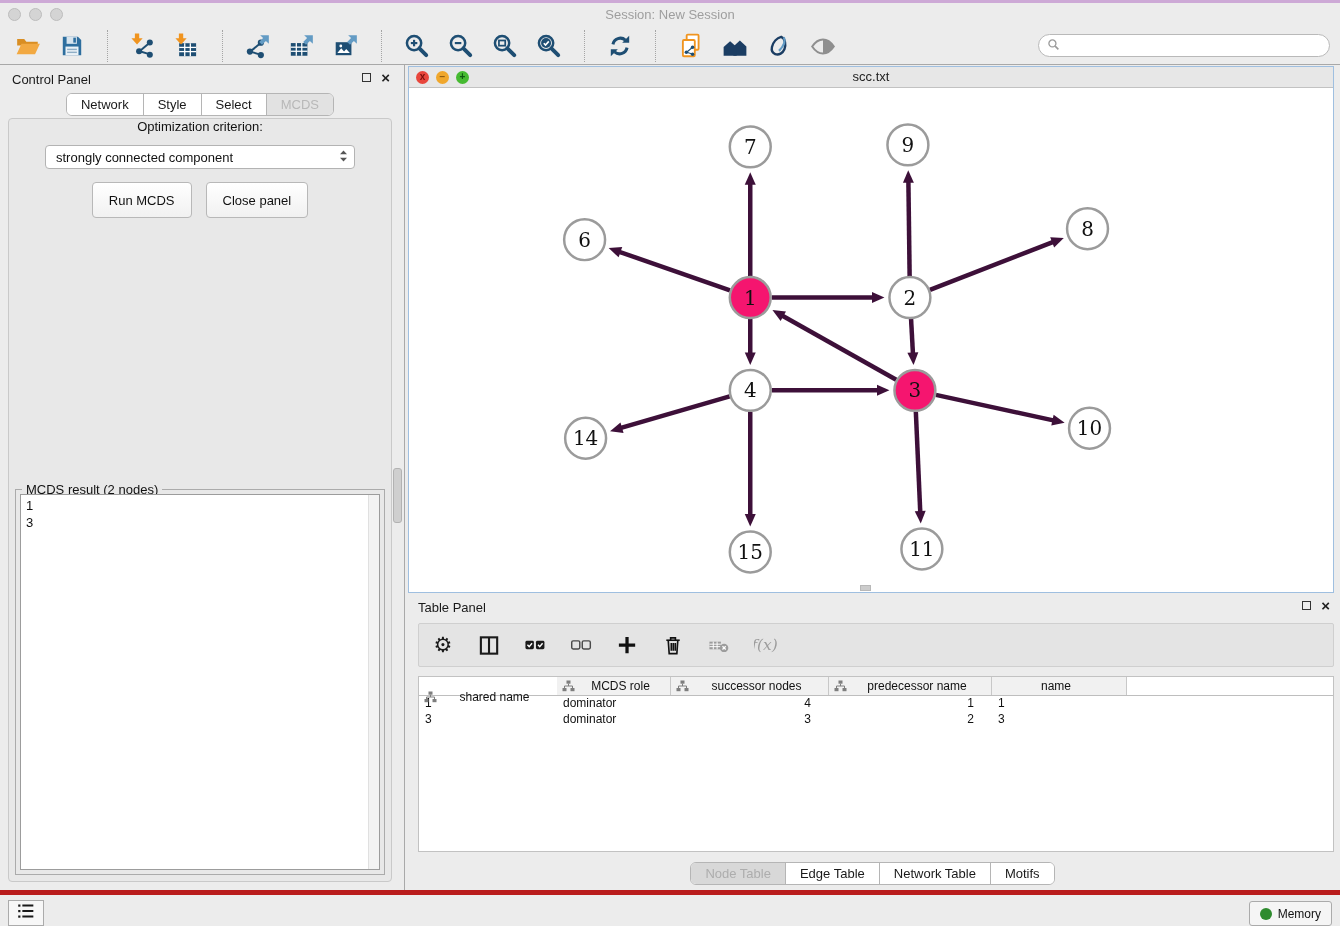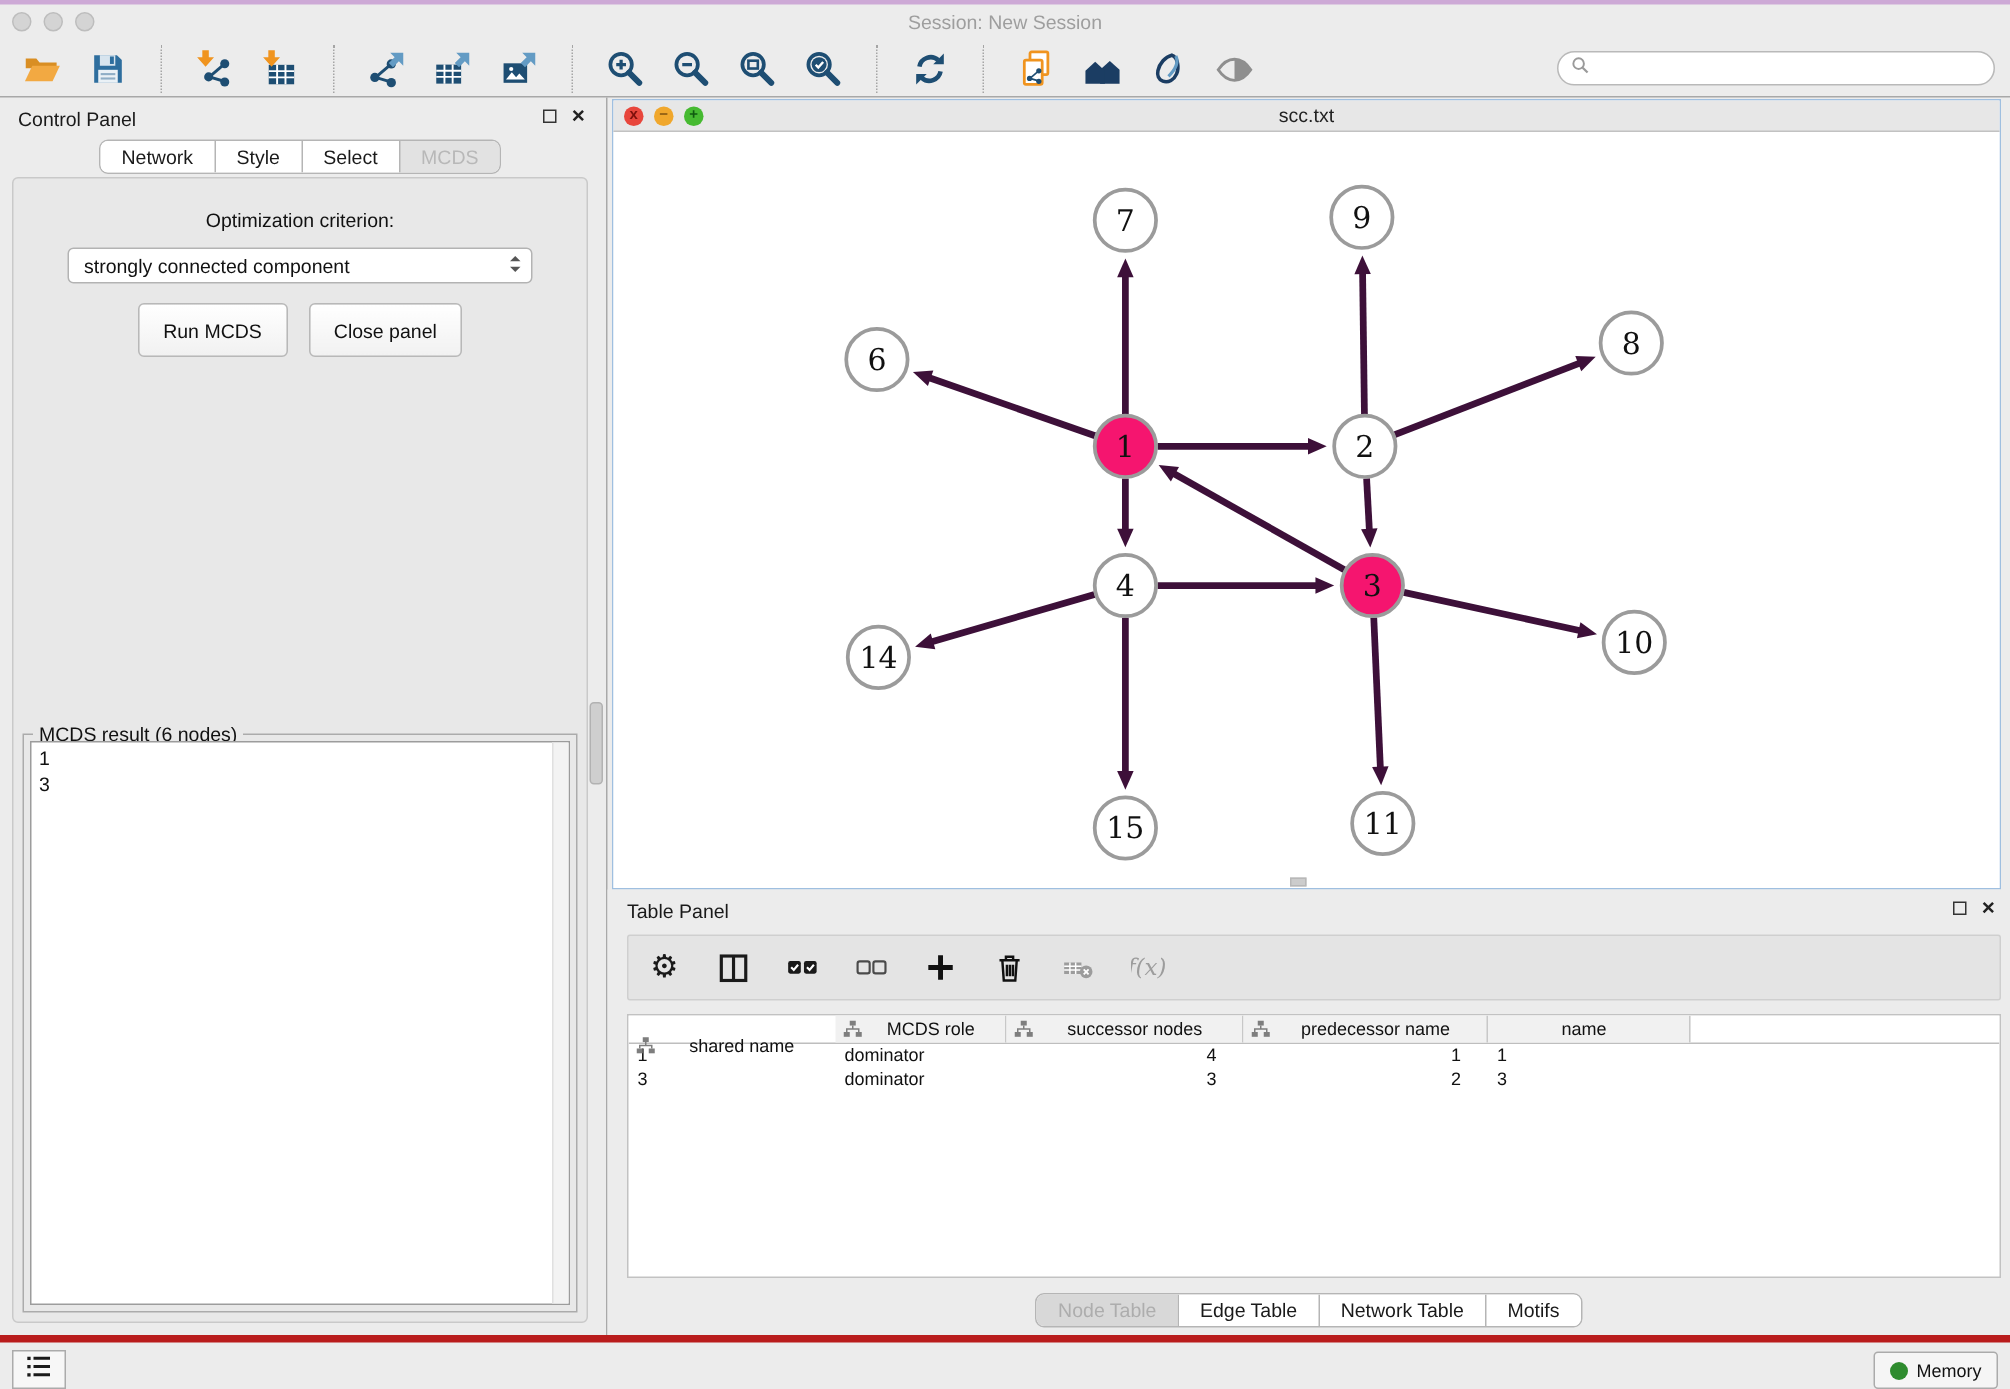--- a/index.html
+++ b/index.html
@@ -35,21 +35,21 @@
   .win-icons { position:absolute; right:10px; top:7px; display:flex; gap:10px; align-items:center; }
   .float-ic { width:9px; height:9px; border:1.5px solid #333; display:inline-block; }
   .close-ic { font-size:15px; font-weight:bold; color:#222; line-height:11px; }
   .seg-tabs { display:flex; justify-content:center; }
   .seg-group { display:inline-flex; border:1px solid #B5B5B5; border-radius:6px; overflow:hidden; background:#fff; }
   .seg { padding:3px 14px; font-size:13px; color:#1A1A1A; background:#fff; border-left:1px solid #B5B5B5; cursor:default; white-space:nowrap; }
   .seg:first-child { border-left:none; }
   .seg.active { background:#E2E2E2; color:#B8B8B8; }
   .cp-body { position:absolute; left:8px; right:8px; top:53px; bottom:8px; background:#E8E8E8;
              border:1px solid #C9C9C9; border-radius:4px; }
-  .opt-label { text-align:center; margin-top:20px; font-size:13px; color:#111; }
+  .opt-label { text-align:center; font-size:13px; color:#111; }
   .dropdown { margin:11px auto 0; width:310px; height:24px; background:#fff; border:1px solid #B3B3B3; border-radius:4px;
               display:flex; align-items:center; padding:0 6px 0 10px; font-size:13px; color:#111; }
   .dropdown .dd-val { flex:1; }
   .btn-row { display:flex; justify-content:center; gap:14px; margin-top:13px; }
   .mac-btn { height:36px; padding:0 16px; font-size:13px; color:#111; background:linear-gradient(#FFFFFF,#F1F1F1);
              border:1px solid #B8B8B8; border-radius:4px; display:flex; align-items:center; }
   .result-group { position:absolute; left:6px; right:6px; top:370px; bottom:6px; border:1px solid #ABABAB; }
   .result-legend { position:absolute; top:-8px; left:6px; background:#E8E8E8; padding:0 4px; font-size:13px; color:#111; }
   .result-area { position:absolute; inset:4px; border:1px solid #9C9C9C; background:#fff; }
   .result-text { position:absolute; inset:0 12px 0 0; padding:2px 5px; font-size:13px; line-height:17px; color:#111; }
@@ -306,21 +306,21 @@
                 <path d="M1 5.2L4.5 1.6 8 5.2z" fill="#555"></path>
                 <path d="M1 8.8L4.5 12.4 8 8.8z" fill="#555"></path>
               </svg>
           </span>
         </div>
         <div class="btn-row">
           <div class="mac-btn">Run MCDS</div>
           <div class="mac-btn">Close panel</div>
         </div>
         <div class="result-group">
-          <span class="result-legend">MCDS result (6 nodes)</span>
+          <span class="result-legend">MCDS result (2 nodes)</span>
           <div class="result-area">
             <div class="result-text" id="result-lines">
                 <div>1</div>
                 <div>3</div>
               </div>
             <div class="result-scroll"></div>
           </div>
         </div>
       </div>
     </div>

